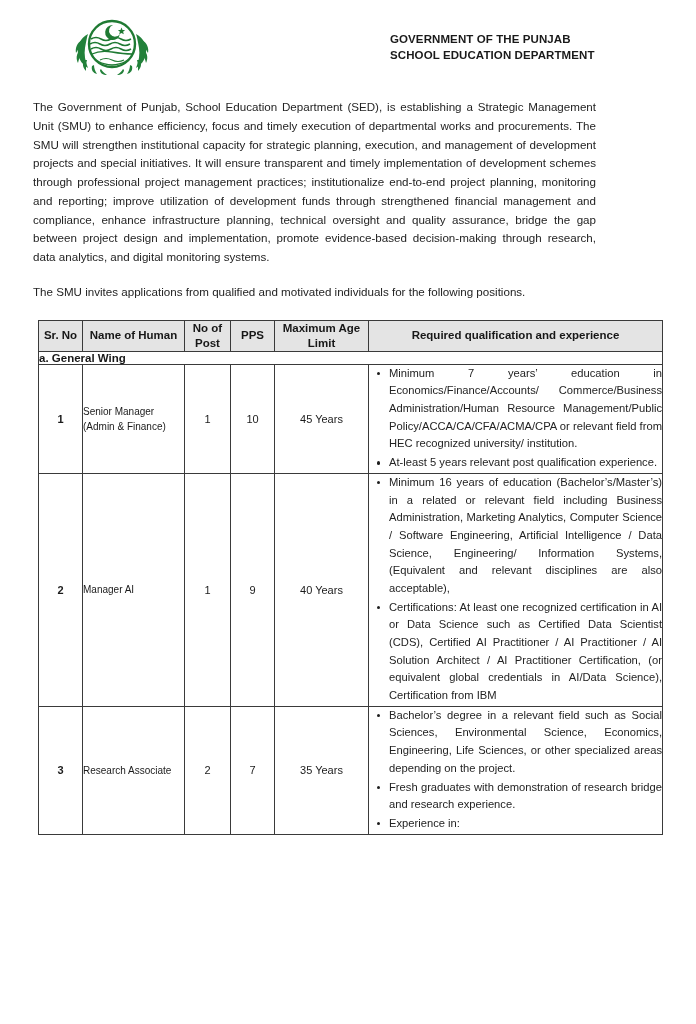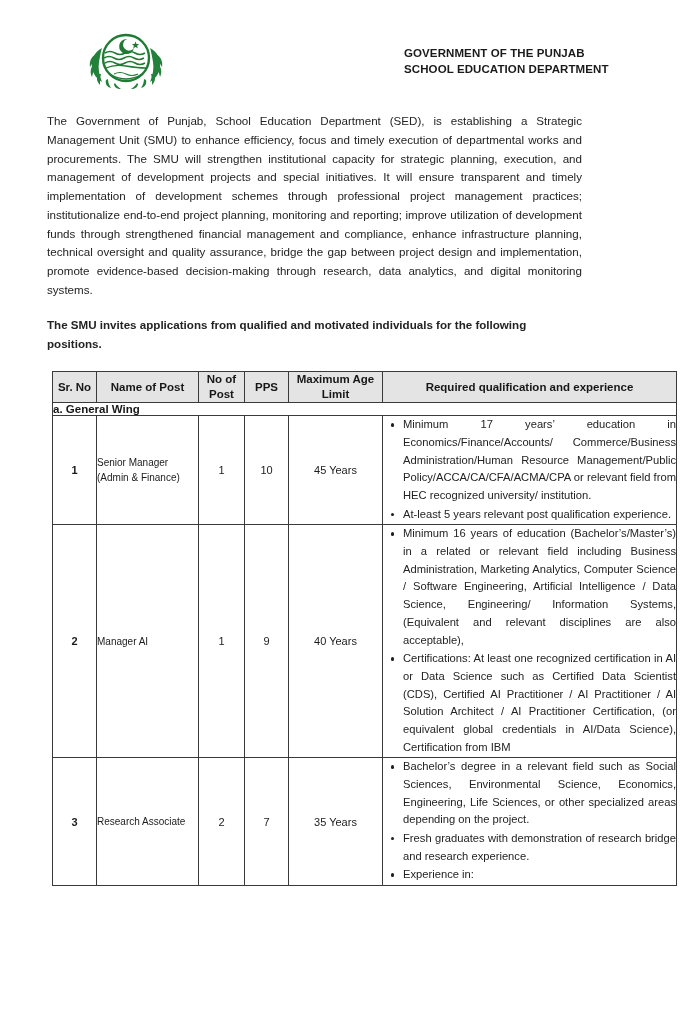--- a/index.html
+++ b/index.html
@@ -13,21 +13,21 @@
     font-family: "Liberation Sans", sans-serif;
     color: #1b1b1b;
     overflow: hidden;
     position: relative;
   }
 
   .page {
     width: 636px;
     height: 1024px;
     box-sizing: border-box;
-    padding: 16px;
+    padding: 2px;
     position: relative;
     background: #fff;
   }
 
   
   .masthead {
     position: relative;
     height: 78px;
   }
   .crest {
@@ -65,21 +65,20 @@
   .copy {
     margin: 18px 38px 0 31px;
     font-size: 11.6px;
     line-height: 1.62;
     text-align: justify;
     color: #232323;
   }
   .copy.second {
     margin-top: 16px;
     text-align: left;
-    font-weight: bold;
   }
 
   
   .tbl-wrap {
     margin: 18px 36px 0 36px;
   }
   table.vacancy {
     width: 624px;
     border-collapse: collapse;
     table-layout: fixed;
@@ -204,42 +203,42 @@
         <col style="width:44px">
         <col style="width:102px">
         <col style="width:46px">
         <col style="width:44px">
         <col style="width:94px">
         <col style="width:294px">
       </colgroup>
       <thead>
         <tr>
           <th>Sr. No</th>
-          <th>Name of Post</th>
+          <th>Name of Human</th>
           <th>No of Post</th>
           <th>PPS</th>
           <th>Maximum Age Limit</th>
           <th>Required qualification and experience</th>
         </tr>
       </thead>
       <tbody>
 
         <tr>
           <td class="group-cell" colspan="6">a. General Wing</td>
         </tr>
 
         <tr>
           <td class="sr">1</td>
           <td class="post">Senior Manager (Admin &amp; Finance)</td>
           <td class="num">1</td>
           <td class="num">10</td>
           <td class="age">45 Years</td>
           <td class="qual">
             <ul class="quals">
-              <li>Minimum 17 years’ education in Economics/Finance/Accounts/ Commerce/Business Administration/Human Resource Management/Public Policy/ACCA/CA/CFA/ACMA/CPA or relevant field from HEC recognized university/ institution.</li>
+              <li>Minimum 7 years’ education in Economics/Finance/Accounts/ Commerce/Business Administration/Human Resource Management/Public Policy/ACCA/CA/CFA/ACMA/CPA or relevant field from HEC recognized university/ institution.</li>
               <li>At-least 5 years relevant post qualification experience.</li>
             </ul>
           </td>
         </tr>
 
         <tr>
           <td class="sr">2</td>
           <td class="post">Manager AI</td>
           <td class="num">1</td>
           <td class="num">9</td>

